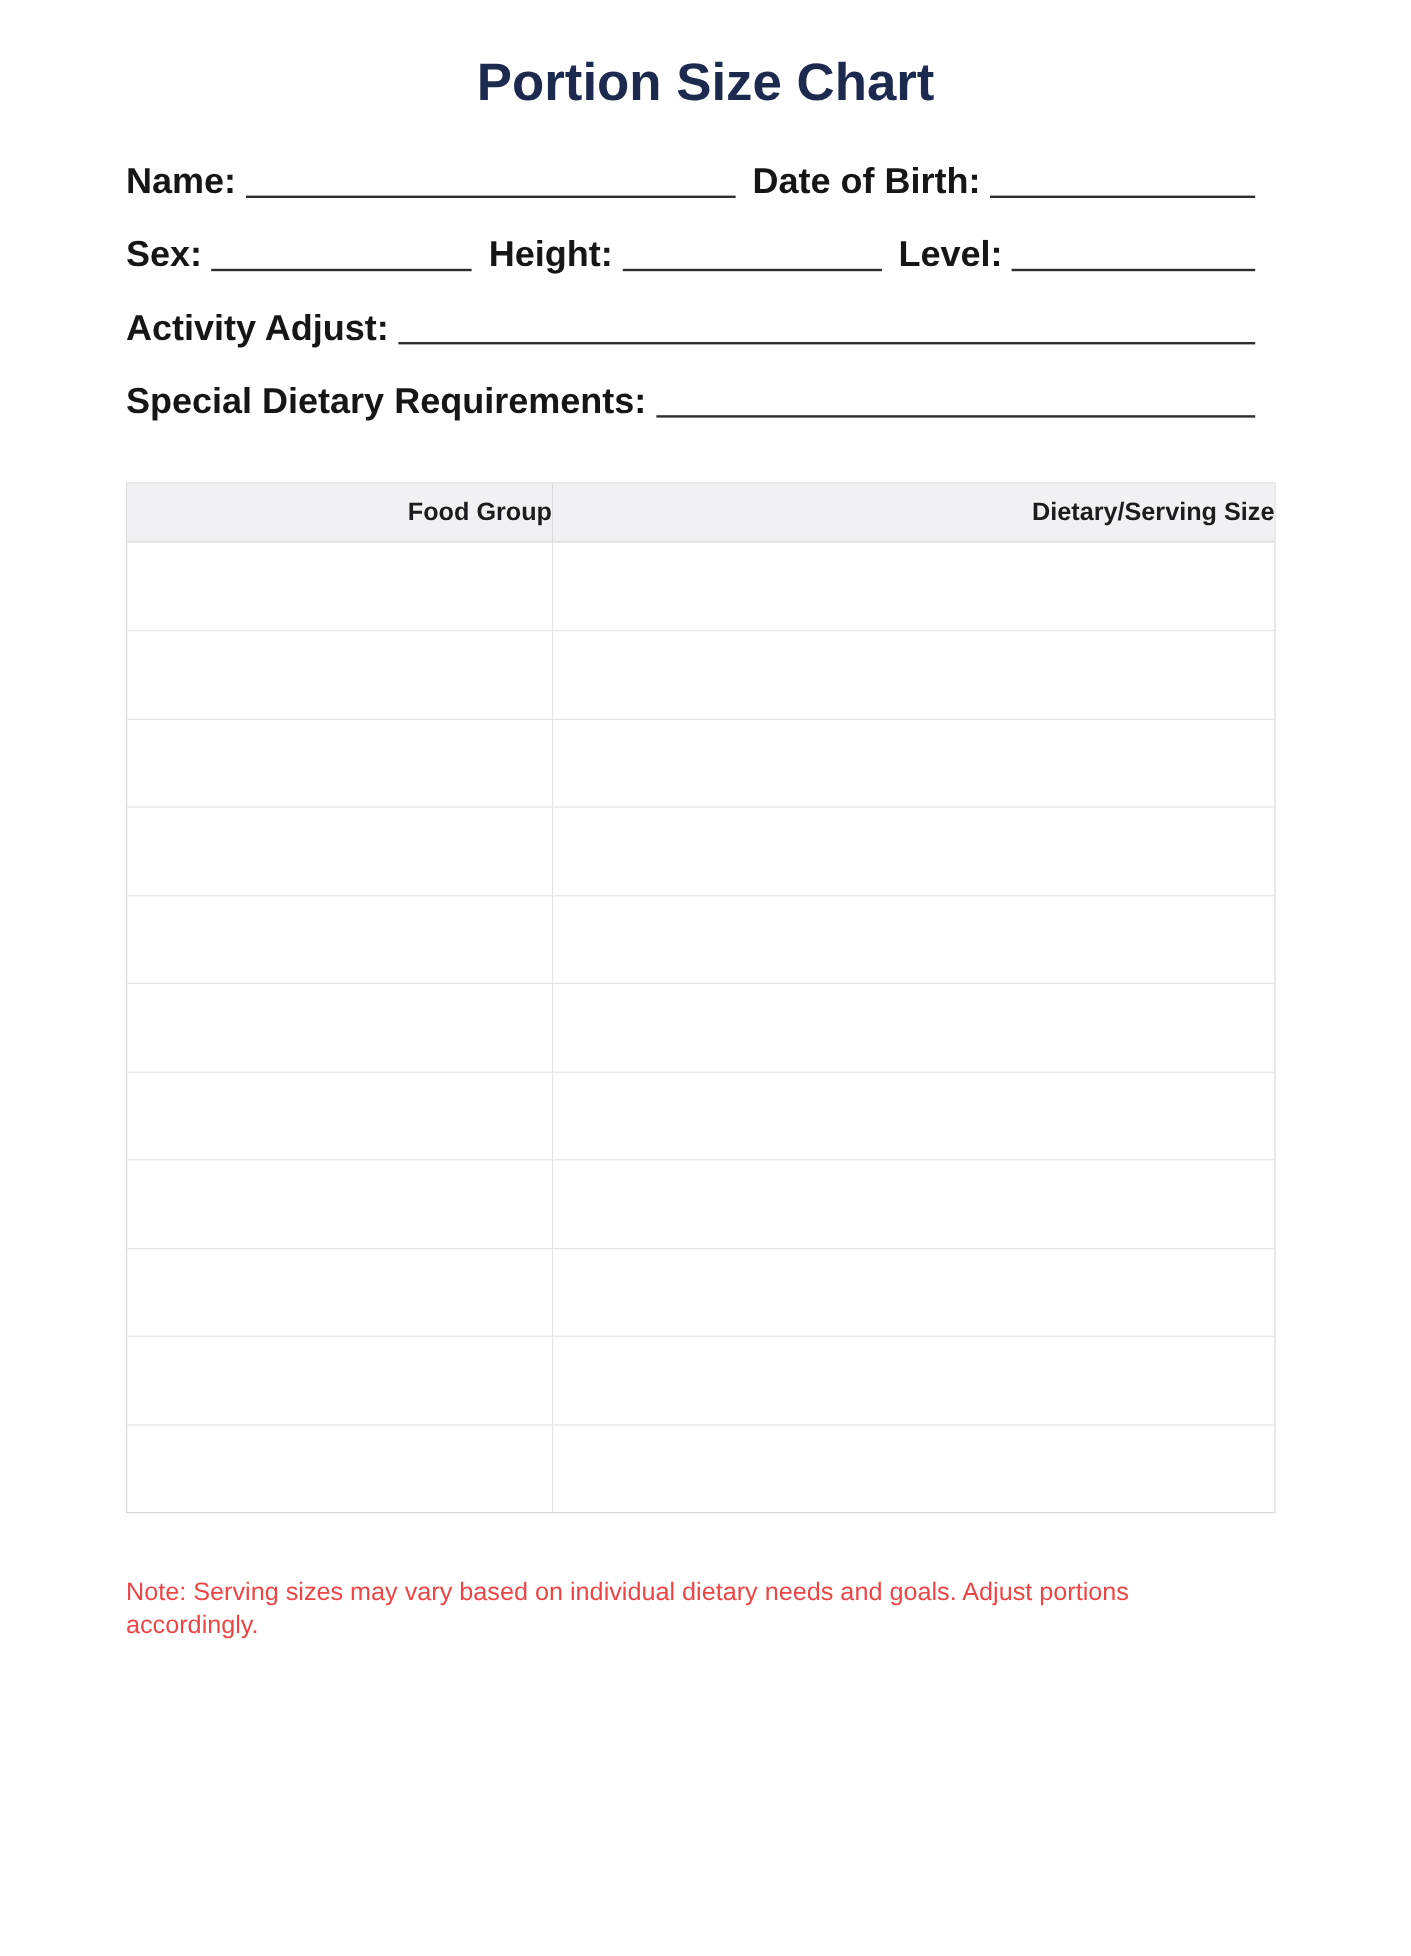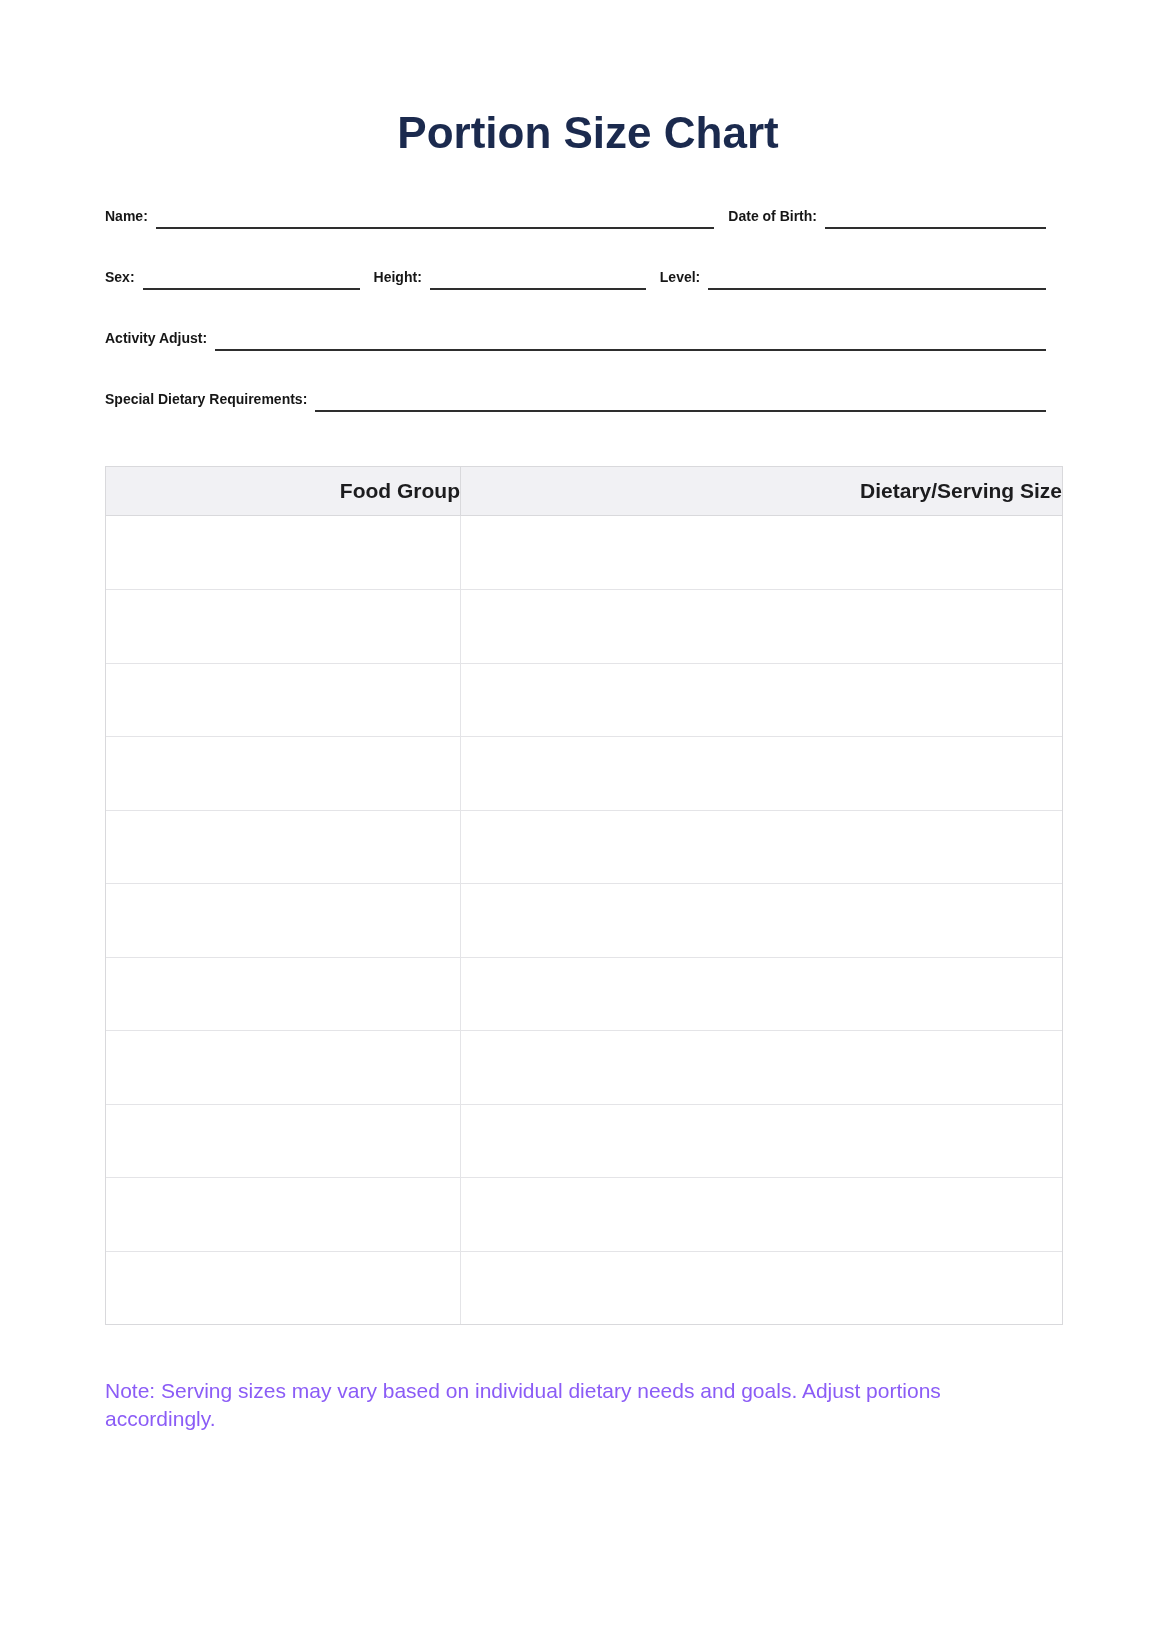--- a/index.html
+++ b/index.html
@@ -10,28 +10,28 @@
     --table-border-light:#e4e4e7;
     --blank-line:#2e2e2e;
   }
   *{margin:0;padding:0;box-sizing:border-box;}
   html,body{background:#ffffff;}
   .page{
     width:1176px;height:1630px;background:#ffffff;position:relative;
     font-family:"Liberation Sans","DejaVu Sans",sans-serif;overflow:hidden;
   }
   .title{
-    margin-top:108px;text-align:center;
+    margin-top:44px;text-align:center;
     font-size:44px;font-weight:bold;line-height:1.15;
     color:var(--title-text);letter-spacing:0;
   }
   .form{margin:44px 130px 0 105px;}
   .form-row{display:flex;align-items:flex-end;height:26px;margin-bottom:35px;}
   .lbl{
-    font-size:14px;font-weight:bold;color:var(--label-text);
+    font-size:30px;font-weight:bold;color:var(--label-text);
     line-height:26px;white-space:nowrap;flex:0 0 auto;
   }
   .lbl.mid{margin-left:14px;margin-top:24px;}
   .wline{
     height:22px;border-bottom:2.2px solid var(--blank-line);
     margin-left:8px;flex:0 0 auto;
   }
   .grow{flex:1 1 auto;}
   .w221{width:221px;}
   .w217{width:217px;}
@@ -46,21 +46,21 @@
     font-size:21px;font-weight:bold;color:#1c1c1e;text-align:right;
     padding:0 0 0 19px;vertical-align:middle;
     border-bottom:1px solid var(--table-border-strong);
   }
   .portion-table th:first-child{border-right:1px solid var(--table-border-strong);}
   .portion-table td{height:73.5px;}
   .portion-table td:first-child{border-right:1px solid var(--table-border-light);}
   .portion-table tbody tr + tr td{border-top:1px solid var(--table-border-light);}
   .note{
     margin:52px 130px 0 105px;max-width:900px;
-    font-size:21px;line-height:28px;color:#8b5cf6;
+    font-size:21px;line-height:28px;color:#ef4444;
   }
 </style>
 </head>
 <body>
 
 <div class="page">
 
   <h1 class="title">Portion Size Chart</h1>
 
   <div class="form">

